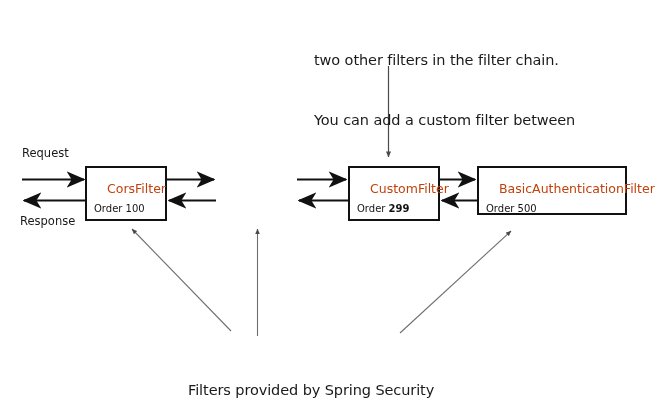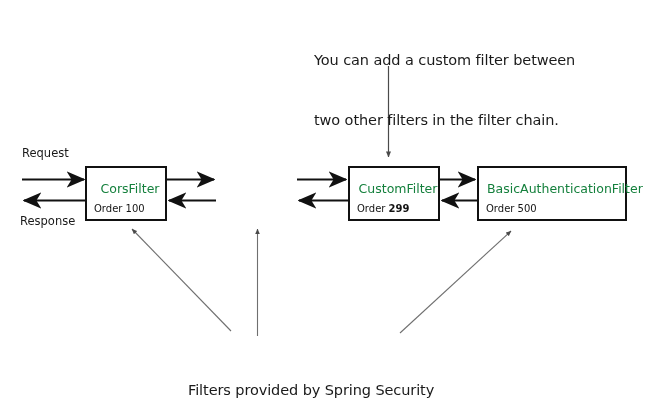--- a/index.html
+++ b/index.html
@@ -41,27 +41,28 @@
     white-space: pre;
   }
   .filter-box {
     position: absolute;
     box-sizing: border-box;
     background: #ffffff;
     border: 2px solid #111111;
   }
   .filter-name {
     position: absolute;
-    left: 8px;
+    left: 0;
     right: 0;
     text-align: center;
     font-family: "DejaVu Sans", sans-serif;
     font-size: 12.5px;
-    color: #15803d;
+    color: #c2410c;
     white-space: nowrap;
+    padding-left: 20px;
   }
   .filter-order {
     position: absolute;
     font-family: "DejaVu Sans", sans-serif;
     font-size: 10px;
     color: #141414;
     white-space: pre;
   }
   .filter-order b {
     font-weight: bold;
@@ -96,39 +97,39 @@
     <line x1="477" y1="200.5" x2="442" y2="200.5" stroke="#111111" stroke-width="2.1" marker-end="url(#arrowFat)"></line>
 
     <line x1="388.5" y1="66" x2="388.5" y2="157" stroke="#4a4a4a" stroke-width="1.2" marker-end="url(#arrowThin)"></line>
 
     <line x1="231" y1="331" x2="132" y2="229" stroke="#6f6f6f" stroke-width="1.1" marker-end="url(#arrowThin)"></line>
     <line x1="257.5" y1="336" x2="257.5" y2="229" stroke="#6f6f6f" stroke-width="1.1" marker-end="url(#arrowThin)"></line>
     <line x1="400" y1="333" x2="511" y2="231" stroke="#6f6f6f" stroke-width="1.1" marker-end="url(#arrowThin)"></line>
   </svg>
 
   <div class="ann-text" style="left:314px; top:10px;">
+    <div>two other filters in the filter chain.</div>
     <div>You can add a custom filter between</div>
-    <div>two other filters in the filter chain.</div>
   </div>
 
   <div class="io-label" style="left:22px; top:146px;">Request</div>
   <div class="io-label" style="left:20px; top:214px;">Response</div>
 
   <div class="filter-box" style="left:85px; top:166px; width:82px; height:55px;">
     <div class="filter-name" style="top:13px;">CorsFilter</div>
     <div class="filter-order" style="left:7px; top:35px;"><span>Order </span><span>100</span></div>
   </div>
 
 
   <div class="filter-box" style="left:348px; top:166px; width:92px; height:55px;">
     <div class="filter-name" style="top:13px;">CustomFilter</div>
     <div class="filter-order" style="left:7px; top:35px;"><span>Order </span><b>299</b></div>
   </div>
 
-  <div class="filter-box" style="left:477px; top:166px; width:150px; height:55px;">
+  <div class="filter-box" style="left:477px; top:166px; width:150px; height:49px;">
     <div class="filter-name" style="top:13px;">BasicAuthenticationFilter</div>
     <div class="filter-order" style="left:7px; top:35px;"><span>Order </span><span>500</span></div>
   </div>
 
   <div class="ann-text" style="left:188px; top:340px;">
     <div>Filters provided by Spring Security</div>
     
   </div>
 
 </div>

